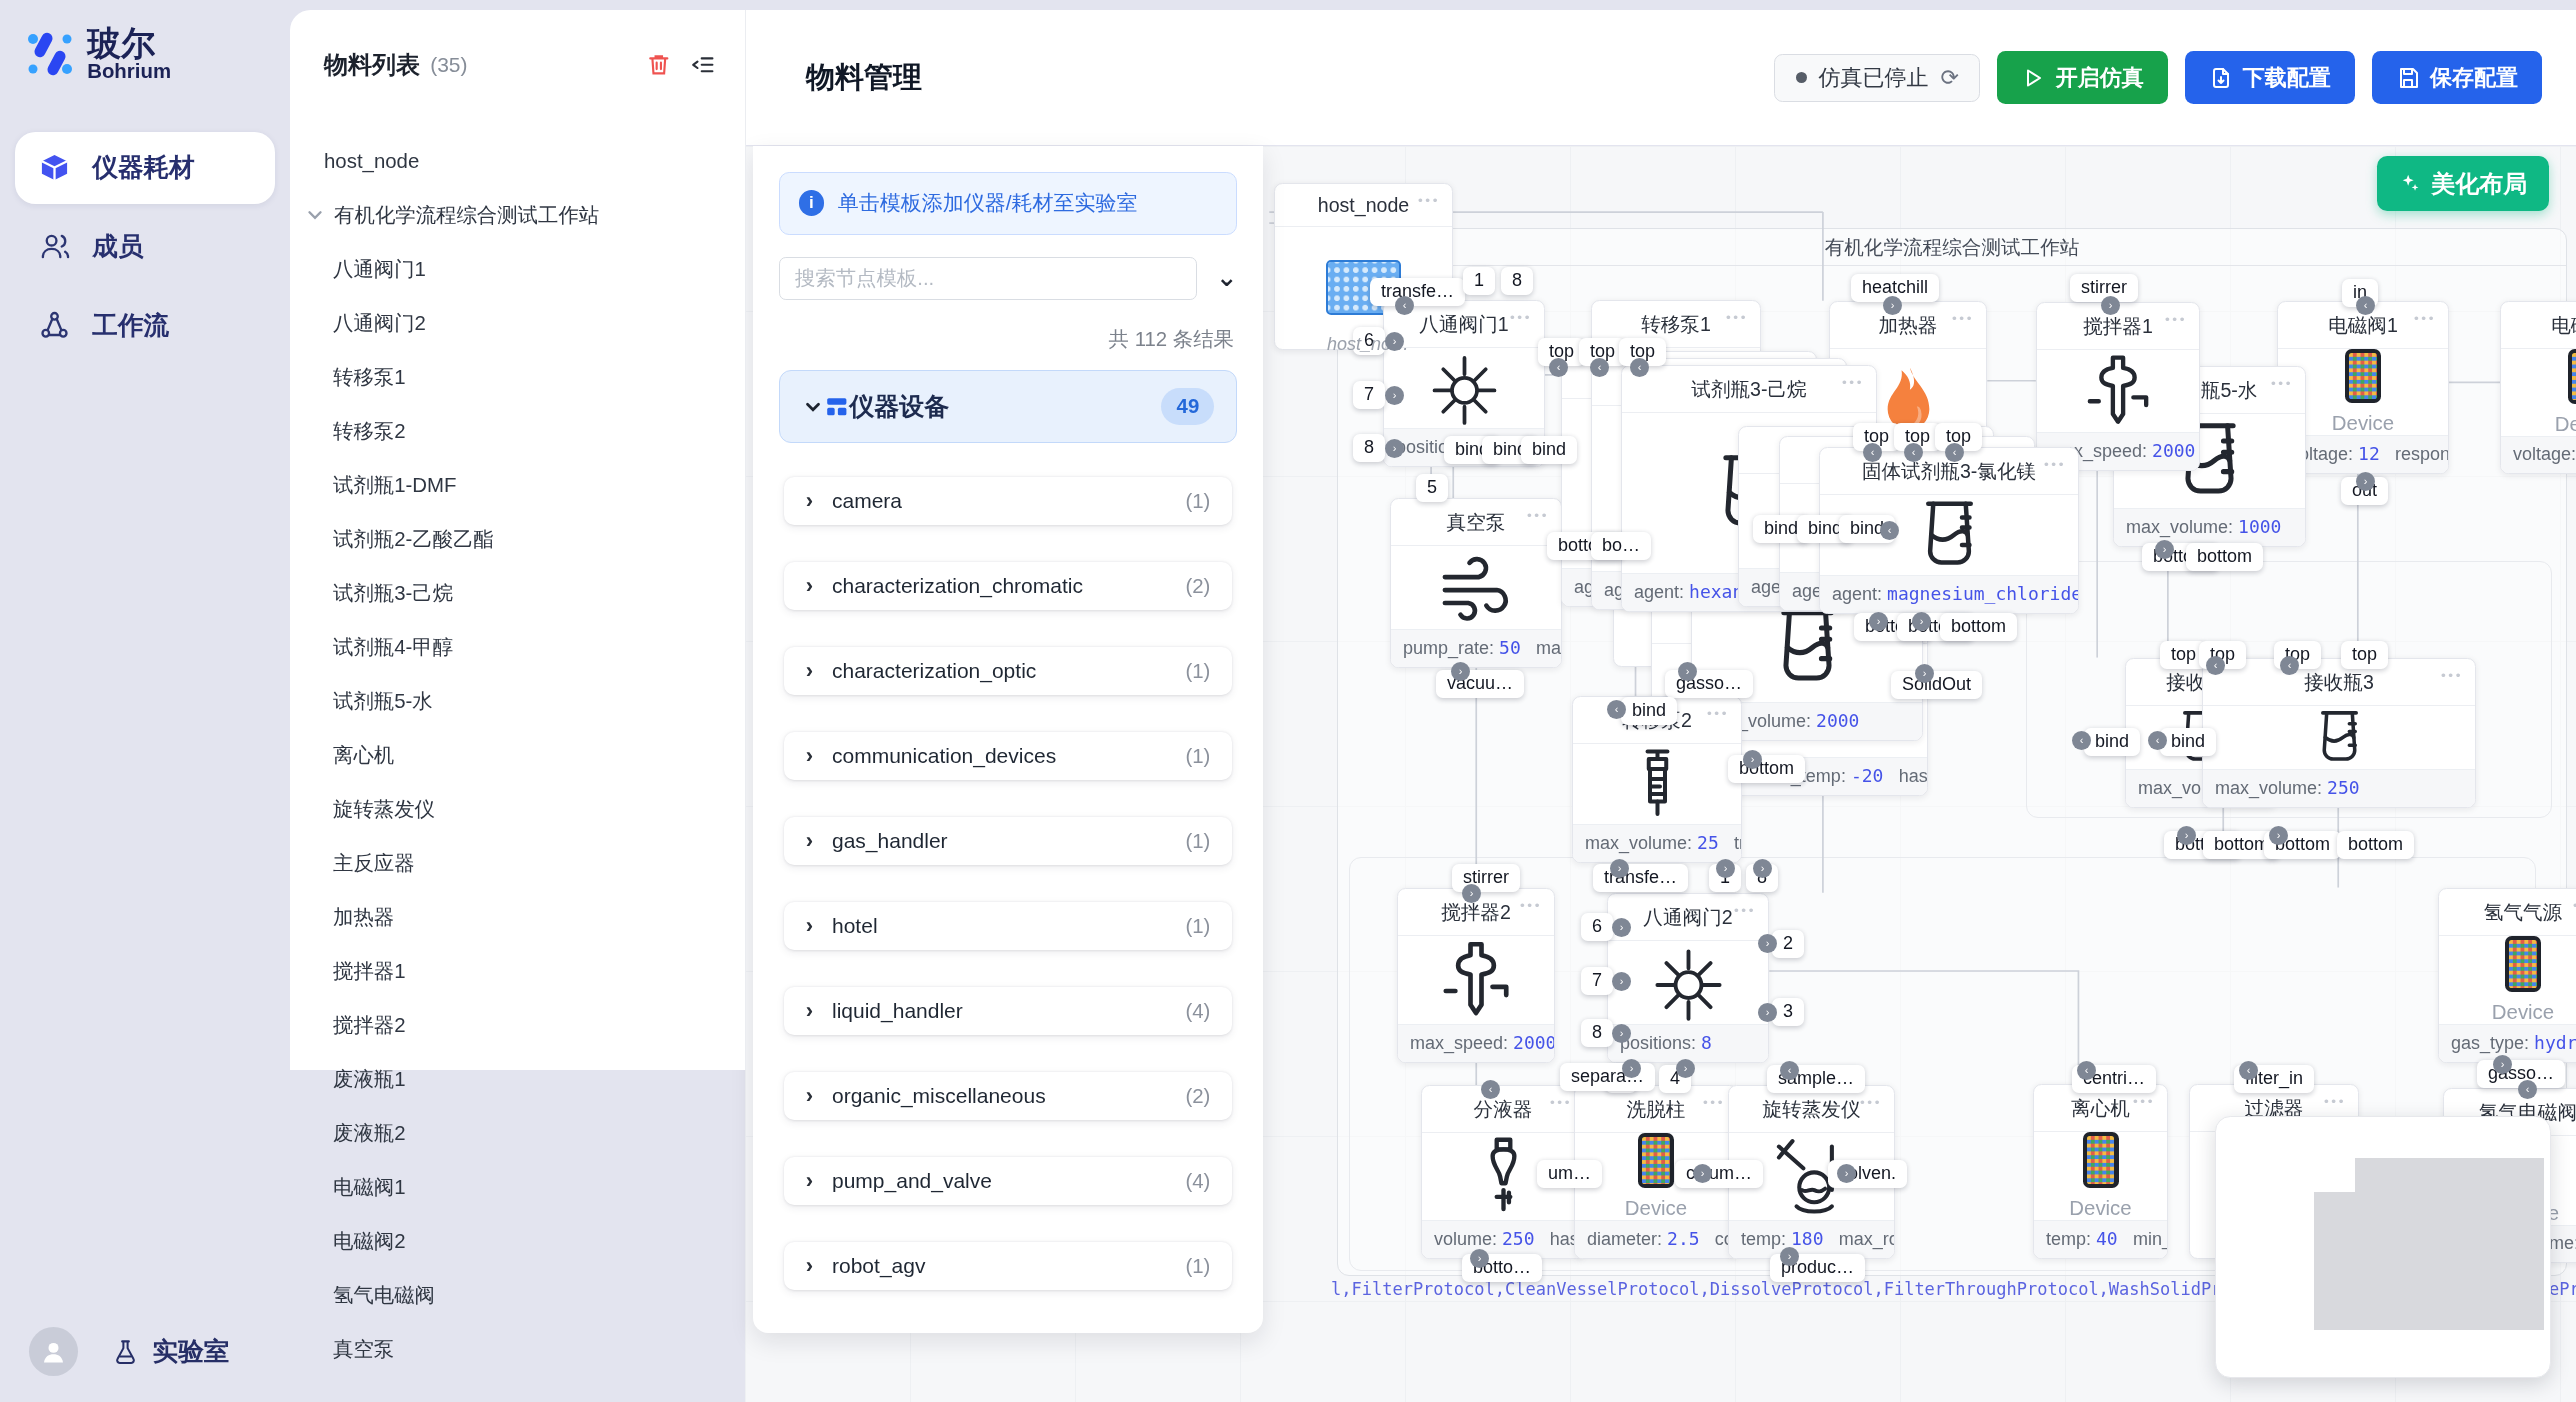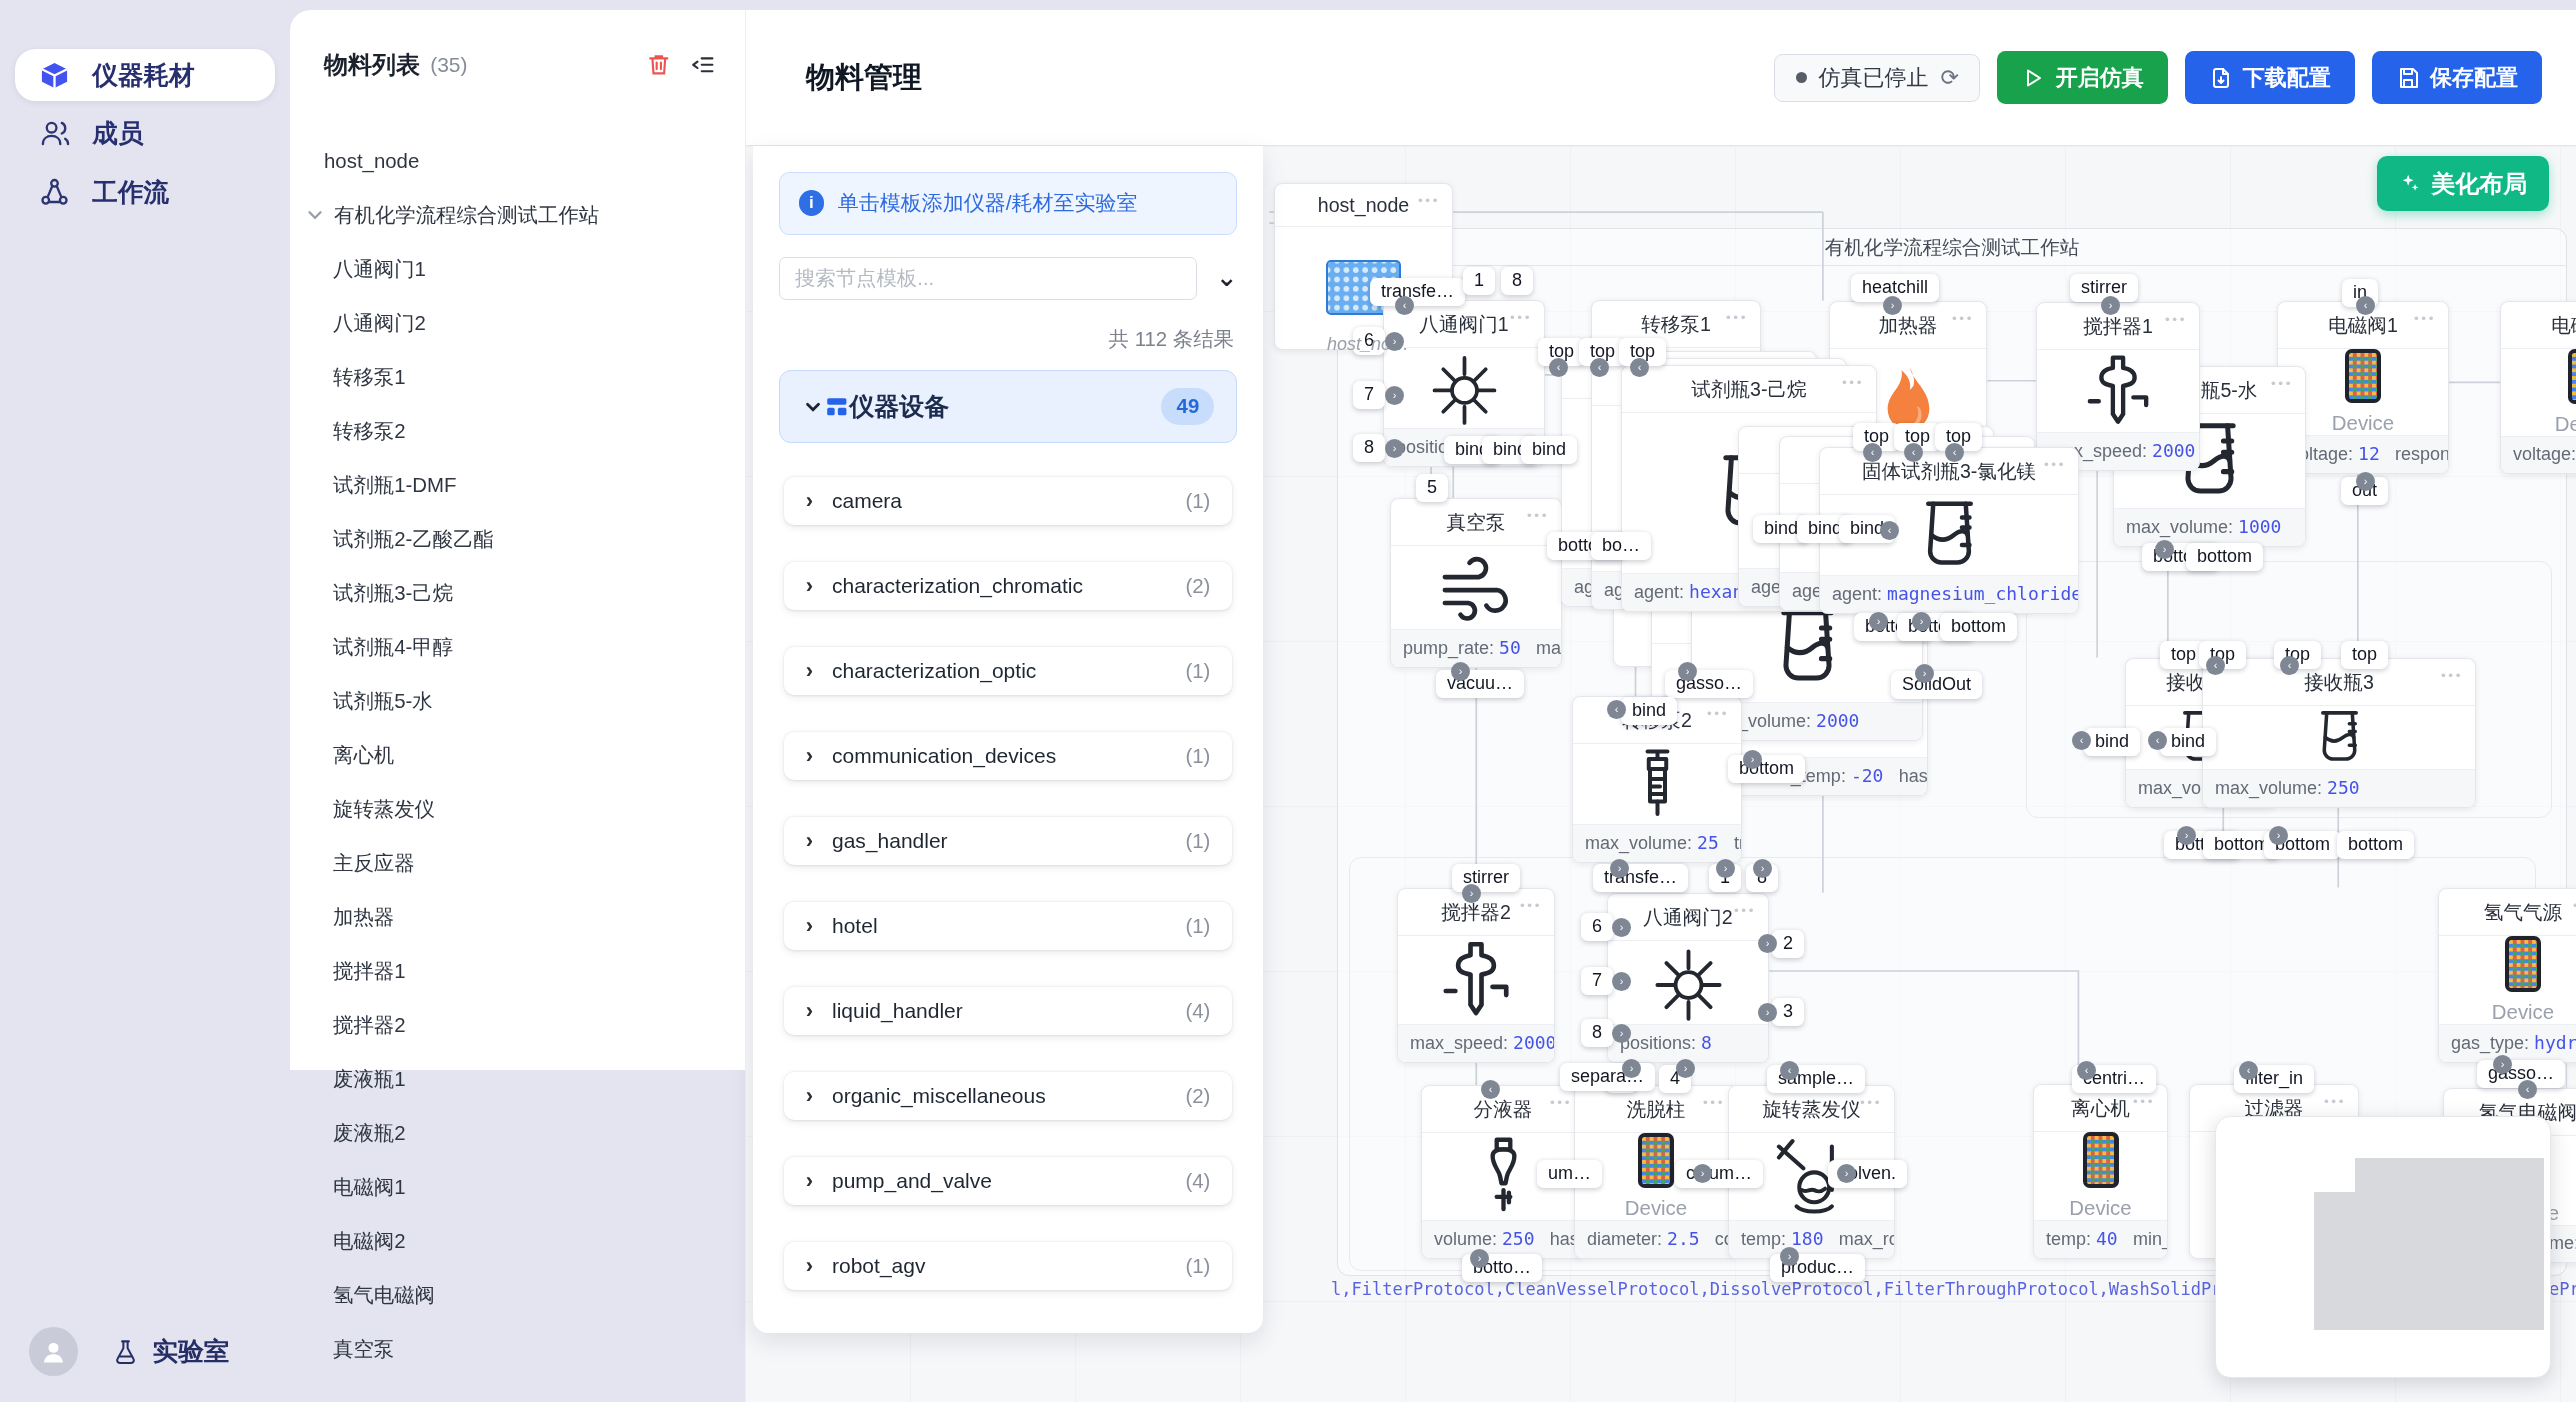--- a/index.html
+++ b/index.html
@@ -6,21 +6,21 @@
   html,body { width:2576px; height:1402px; overflow:hidden;
     font-family:"Liberation Sans","DejaVu Sans",sans-serif; background:#e3e4ef; }
 
   
   #sidebar { position:absolute; left:0; top:0; width:290px; height:1402px; background:#e3e4ef; z-index:60; }
   .logo { display:flex; align-items:center; gap:13.6px; padding:25.6px 0 0 25.6px; }
   .logo-mark { width:48px; height:48px; }
   .logo-name { color:#1b2256; font-weight:bold; font-size:34px; line-height:1.0; }
   .logo-sub  { color:#1b2256; font-weight:bold; font-size:20.4px; }
   .nav { margin-top:49px; padding:0 15.3px; }
-  .nav-item { display:flex; align-items:center; gap:22px; height:52px; padding:0 24px; border-radius:20.4px;
+  .nav-item { display:flex; align-items:center; gap:22px; height:72px; padding:0 24px; border-radius:20.4px;
     color:#272f6e; font-size:25.6px; font-weight:600; margin-bottom:6.8px; cursor:pointer; }
   .nav-item.active { background:#fff; box-shadow:0 1.7px 6.8px rgba(30,35,90,.08); }
   .nav-item svg { width:31px; height:31px; flex:none; }
   .side-footer { position:absolute; left:29px; bottom:25.6px; display:flex; align-items:center; gap:34px; }
   .avatar { width:49px; height:49px; border-radius:50%; background:#c9ccd8; display:flex; align-items:center; justify-content:center; }
   .lab { display:flex; align-items:center; gap:13.6px; color:#262e66; font-size:25.6px; font-weight:600; }
 
   
   #materials { position:absolute; left:290px; top:10.2px; width:456px; height:1060px; background:#fff;
     border-radius:20.4px 0 0 0; border-right:0.9px solid #ebedf1; z-index:55; }
@@ -844,20 +844,34 @@
           <span>氢气电磁阀</span>
         </div>
         <div class="tree-row tree-child">
           <span>真空泵</span>
         </div>
       </div>
   </div>
 </div>
 
 <div id="sidebar">
+  <div class="logo">
+    <svg class="logo-mark" viewBox="0 0 48 48">
+      <circle cx="7" cy="9" r="5" fill="#36a1ff"></circle>
+      <circle cx="41" cy="9" r="4.5" fill="#36a1ff"></circle>
+      <circle cx="7" cy="39" r="4.5" fill="#36a1ff"></circle>
+      <circle cx="41" cy="39" r="5" fill="#36a1ff"></circle>
+      <rect x="12" y="2" width="11" height="26" rx="5.5" transform="rotate(28 17.5 15)" fill="#2a46f2"></rect>
+      <rect x="25" y="20" width="11" height="26" rx="5.5" transform="rotate(28 30.5 33)" fill="#2a46f2"></rect>
+    </svg>
+    <div>
+      <div class="logo-name">玻尔</div>
+      <div class="logo-sub">Bohrium</div>
+    </div>
+  </div>
   <div class="nav" id="nav">
       <div class="nav-item active">
         <svg viewBox="0 0 32 32">
           <path d="M16 3 29 9.5v13L16 29 3 22.5v-13Z" fill="#4353f0"></path>
           <path d="M16 16 3 9.5M16 16l13-6.5M16 16v13" stroke="#fff" stroke-width="2.4" fill="none"></path>
         </svg>
         <span>仪器耗材</span>
       </div>
       <div class="nav-item">
         <svg viewBox="0 0 32 32" fill="none" stroke="#2c3572" stroke-width="2.4" stroke-linecap="round">

